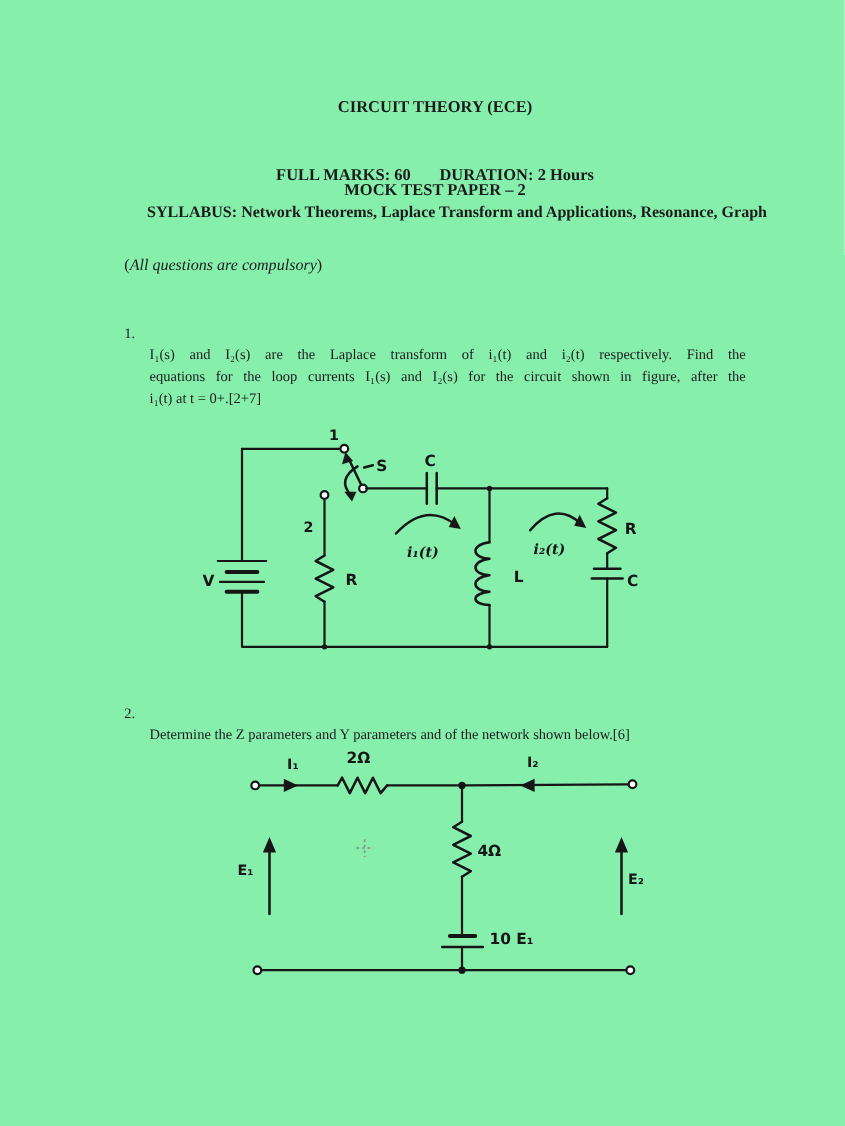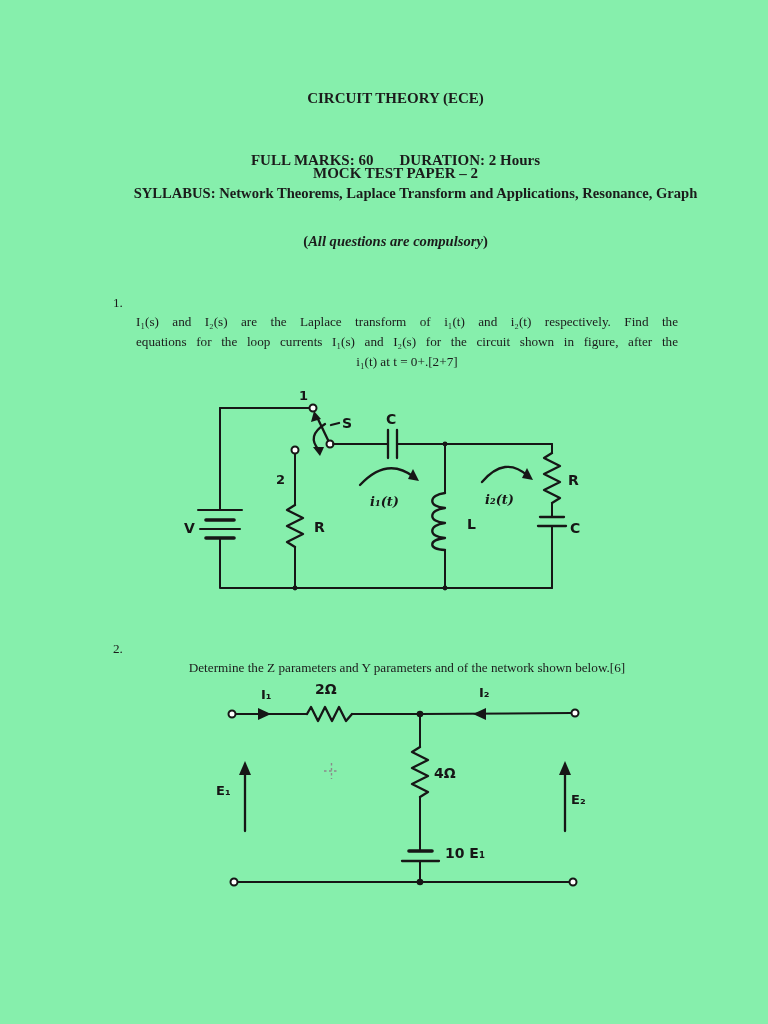--- a/index.html
+++ b/index.html
@@ -2,27 +2,27 @@
 <html><head>
 <meta charset="utf-8">
 <style>
   html,body{margin:0;padding:0;background:#fff;}
   .page{position:relative;width:768px;height:1024px;background:#86efac;overflow:hidden;
         font-family:"Liberation Serif","DejaVu Serif",serif;color:#1b1b1b;}
   .hline{position:absolute;left:113px;width:565px;text-align:center;font-size:15px;}
   .b{font-weight:bold;}
   .marksrow{position:absolute;left:113px;width:565px;display:flex;justify-content:center;gap:26px;font-size:15px;font-weight:bold;}
   .syl{position:absolute;left:113px;width:565px;text-align:center;font-size:14.6px;font-weight:bold;line-height:21px;}
-  .note{position:absolute;left:113px;width:565px;text-align:center;font-size:14.6px;font-weight:bold;}
+  .note{position:absolute;left:113px;width:565px;text-align:left;font-size:14.6px;font-weight:normal;}
   .note .it{font-style:italic;}
   .q{position:absolute;left:113px;width:565px;font-size:13.2px;line-height:19.8px;}
   .qnum{position:absolute;left:0;top:0;}
   .qbody{margin-left:23px;margin-top:19px;}
   .jline{text-align:justify;text-align-last:justify;}
-  .lastrow{display:flex;justify-content:center;}
+  .lastrow{display:flex;justify-content:flex-start;}
   svg{position:absolute;}
   svg text{font-family:"DejaVu Sans","Liberation Sans",sans-serif;font-weight:bold;fill:#161616;}
   svg text.loop{font-family:"DejaVu Serif","DejaVu Sans",serif;font-style:italic;font-weight:bold;}
   .wire{stroke:#161616;stroke-width:2;fill:none;stroke-linecap:round;stroke-linejoin:round;}
   .comp{stroke:#161616;stroke-width:2.3;fill:none;stroke-linecap:round;stroke-linejoin:round;}
   .thick{stroke:#161616;stroke-width:3.6;fill:none;stroke-linecap:round;}
   .node{fill:#161616;}
   .term{fill:#fff;stroke:#161616;stroke-width:2;}
   .ah{fill:#161616;stroke:none;}
   .dash{stroke:#8a8a8a;stroke-width:1.4;stroke-dasharray:2.5 2.5;fill:none;}

